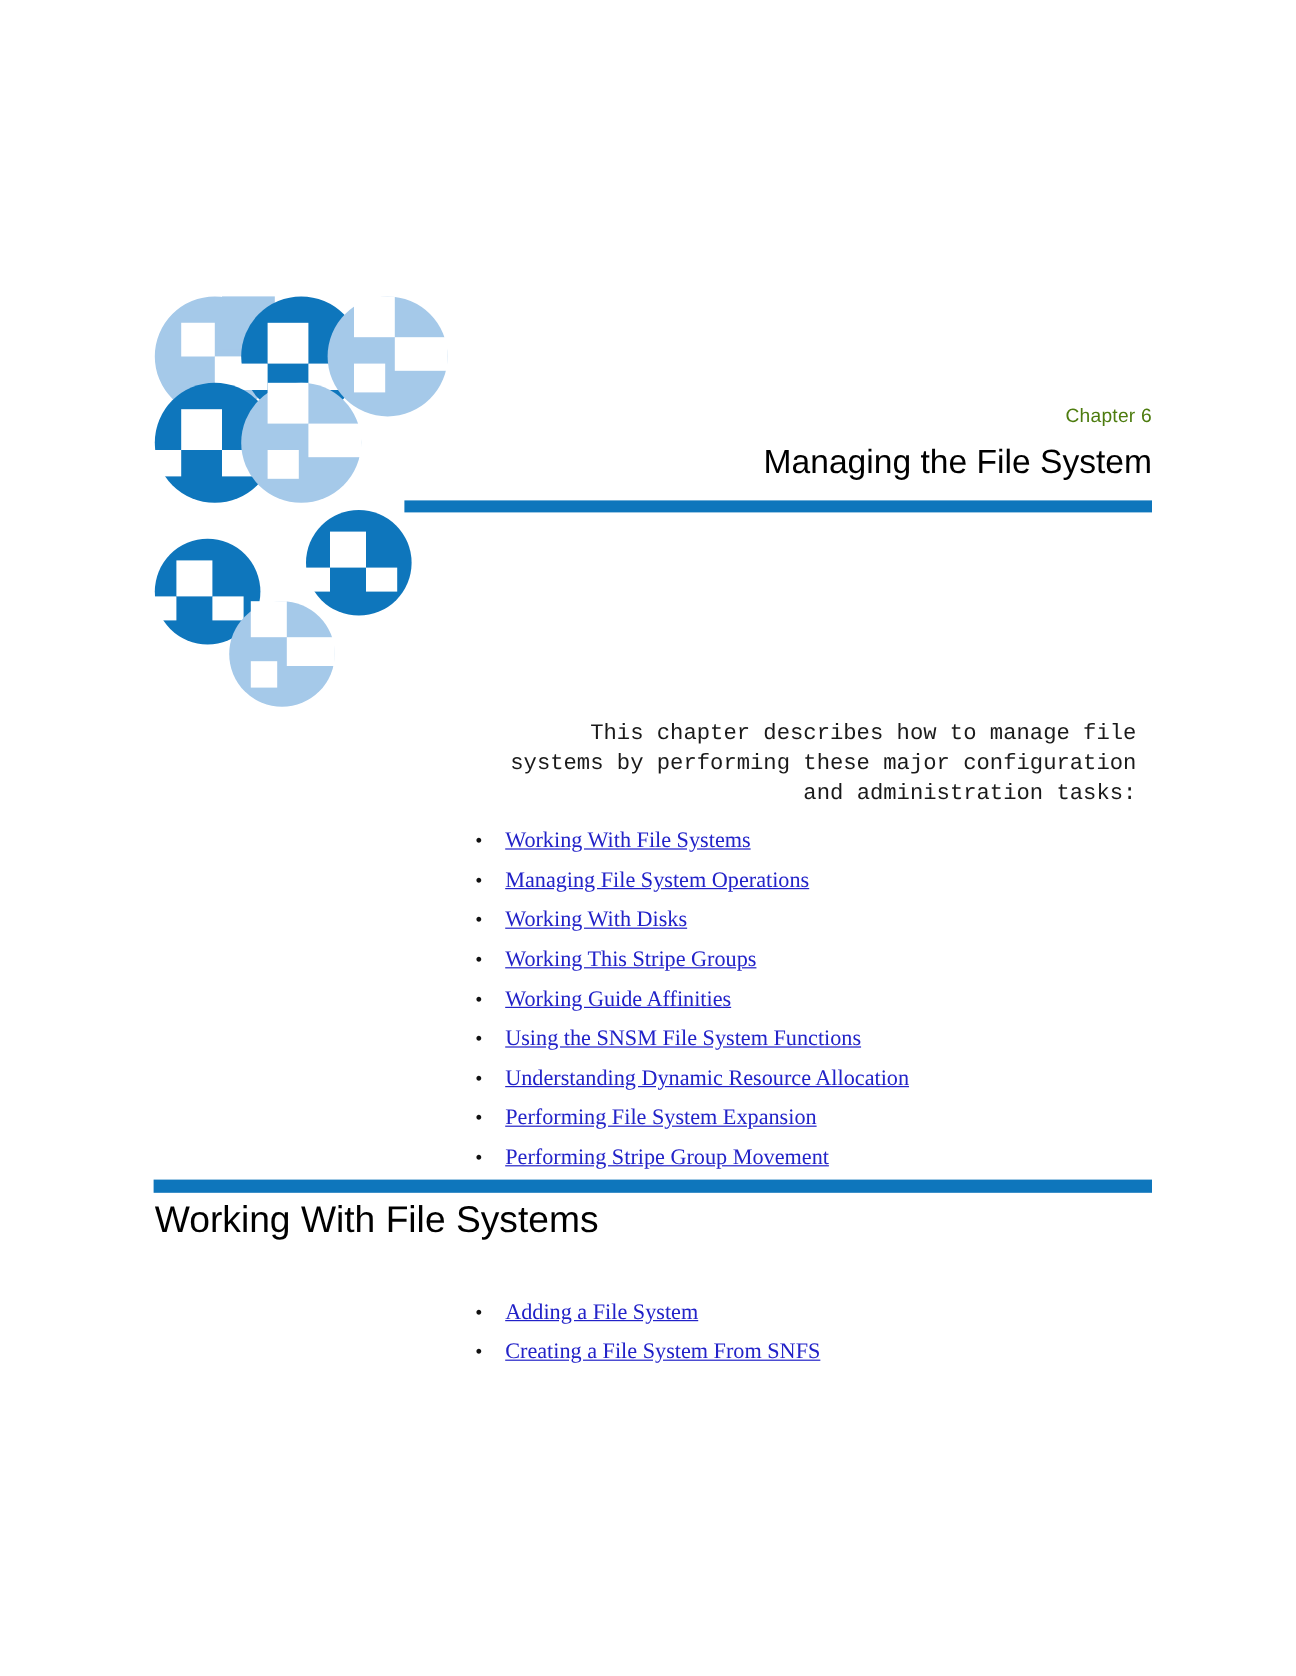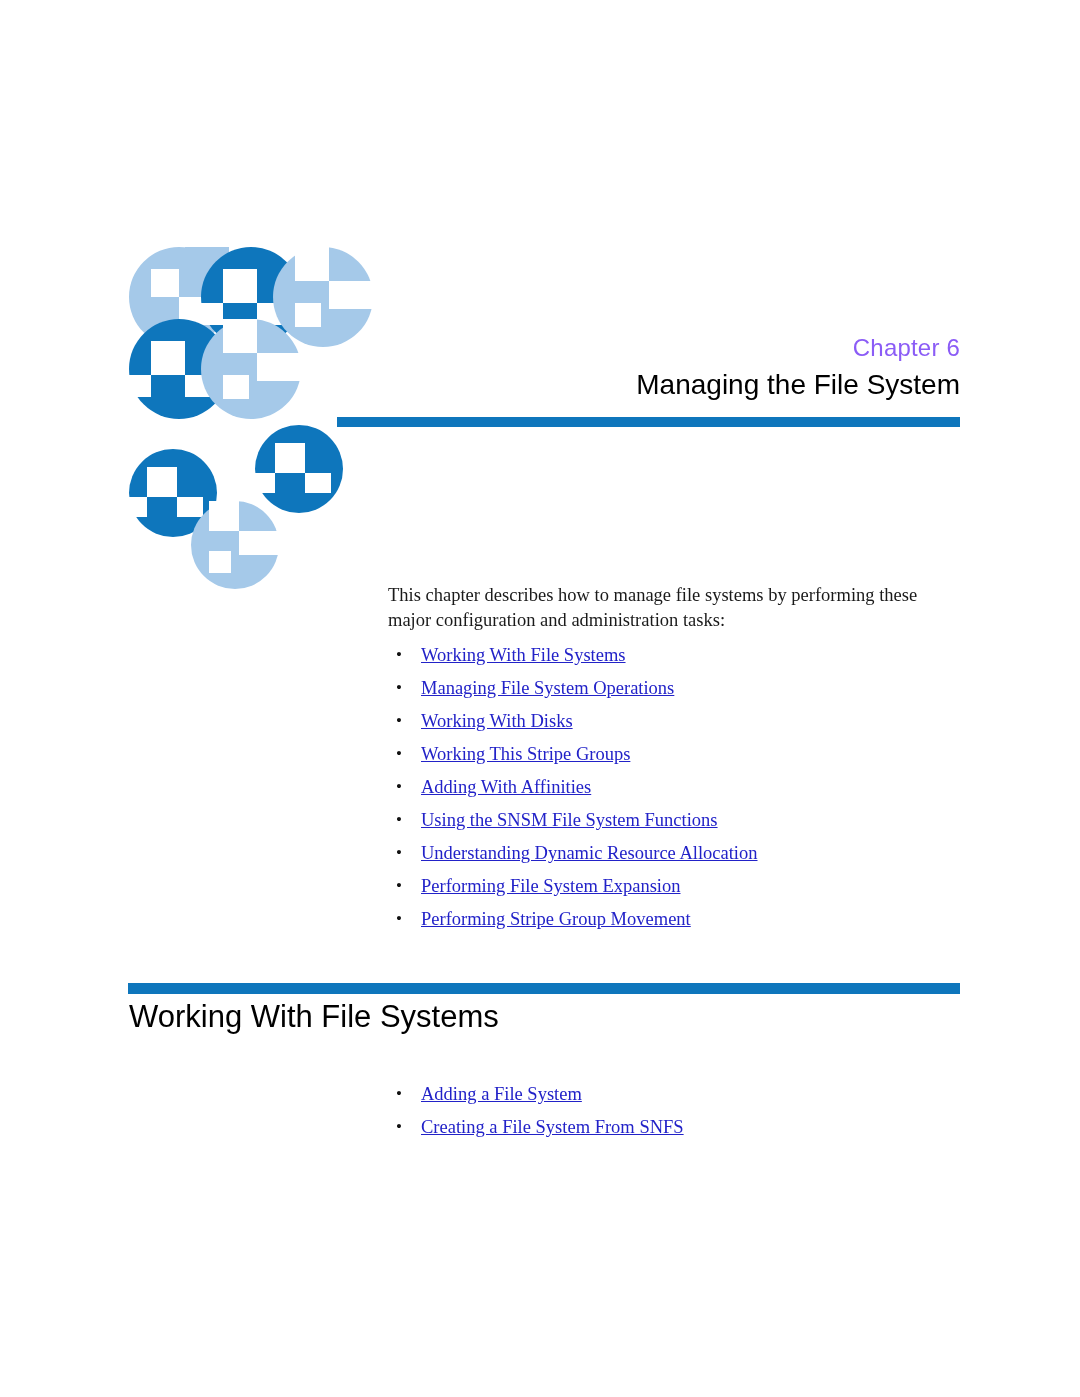--- a/index.html
+++ b/index.html
@@ -39,24 +39,24 @@
   
   #chapter-heading {
     position: absolute;
     left: 337px;
     top: 336px;
     width: 623px;
     text-align: right;
   }
   #chapter-label {
     font-family: "Liberation Sans", "DejaVu Sans", sans-serif;
-    font-size: 24px;
+    font-size: 16px;
     line-height: 24px;
     letter-spacing: 0.2px;
-    color: #8b5cf6;
+    color: #4d7c0f;
     display: block;
   }
   #chapter-title {
     font-family: "Liberation Sans", "DejaVu Sans", sans-serif;
     font-size: 28px;
     line-height: 47px;
     color: #000000;
     display: block;
     margin-top: 1px;
     white-space: nowrap;
@@ -71,25 +71,26 @@
   }
 
   
   .content-col {
     position: absolute;
     left: 388px;
     width: 575px;
   }
 
   .body-para {
-    font-family: Liberation Serif, serif;
+    font-family: Liberation Mono, monospace;
     font-size: 18.5px;
     line-height: 25px;
     color: #1a1a1a;
-    margin: 0;
+    margin: 16px;
+    text-align: right;
   }
 
   ul.link-list {
     list-style: none;
     margin: 0;
     padding: 0;
   }
   ul.link-list li {
     position: relative;
     padding-left: 33px;
@@ -230,21 +231,21 @@
   <div id="chapter-rule"></div>
 
   <div class="content-col" style="top:583px;">
     <p class="body-para">This chapter describes how to manage file systems by performing these major configuration and administration tasks:</p>
 
     <ul class="link-list" id="intro-links">
         <li><span class="bullet">•</span><a class="xref">Working With File Systems</a></li>
         <li><span class="bullet">•</span><a class="xref">Managing File System Operations</a></li>
         <li><span class="bullet">•</span><a class="xref">Working With Disks</a></li>
         <li><span class="bullet">•</span><a class="xref">Working This Stripe Groups</a></li>
-        <li><span class="bullet">•</span><a class="xref">Adding With Affinities</a></li>
+        <li><span class="bullet">•</span><a class="xref">Working Guide Affinities</a></li>
         <li><span class="bullet">•</span><a class="xref">Using the SNSM File System Functions</a></li>
         <li><span class="bullet">•</span><a class="xref">Understanding Dynamic Resource Allocation</a></li>
         <li><span class="bullet">•</span><a class="xref">Performing File System Expansion</a></li>
         <li><span class="bullet">•</span><a class="xref">Performing Stripe Group Movement</a></li>
       </ul>
   </div>
 
   <div id="section-rule"></div>
   <div id="section-title">Working With File Systems</div>
 

